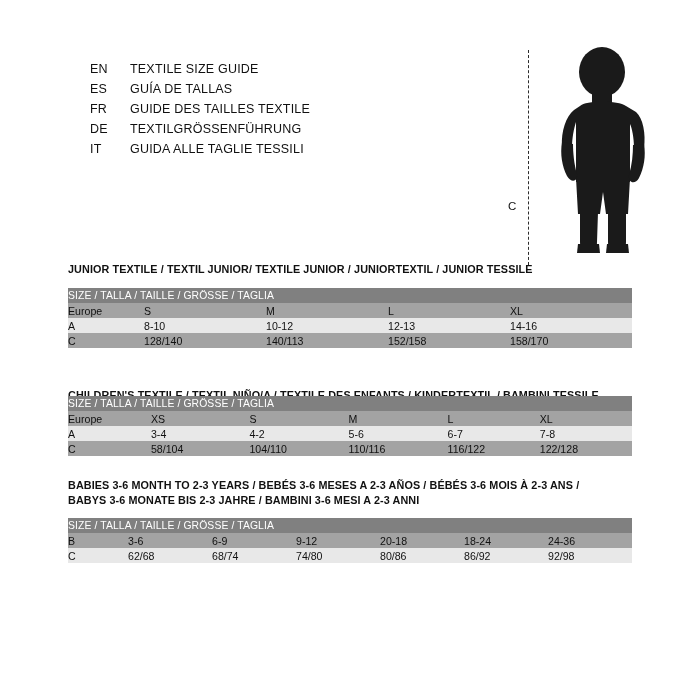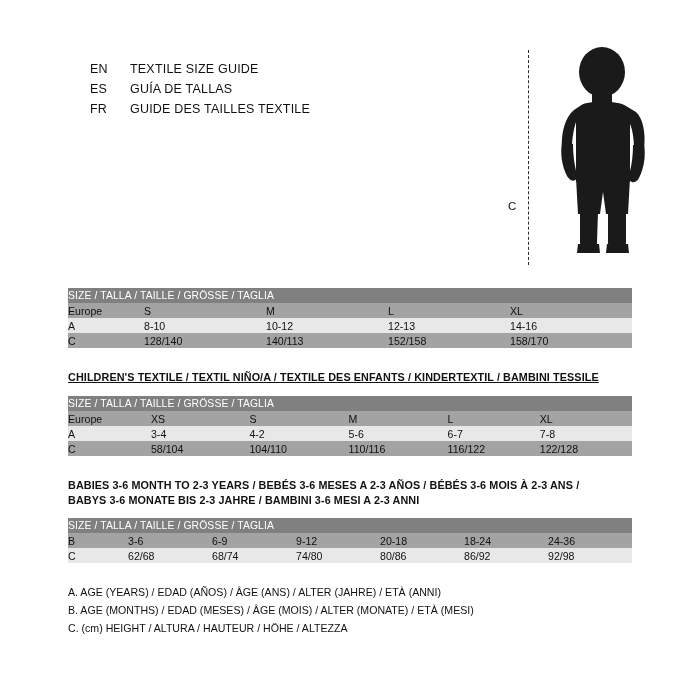--- a/index.html
+++ b/index.html
@@ -148,20 +148,28 @@
       <span class="lang-text">TEXTILE SIZE GUIDE</span>
     </div>
     <div class="lang-row">
       <span class="lang-code">ES</span>
       <span class="lang-text">GUÍA DE TALLAS</span>
     </div>
     <div class="lang-row">
       <span class="lang-code">FR</span>
       <span class="lang-text">GUIDE DES TAILLES TEXTILE</span>
     </div>
+    <div class="lang-row">
+      <span class="lang-code">DE</span>
+      <span class="lang-text">TEXTILGRÖSSENFÜHRUNG</span>
+    </div>
+    <div class="lang-row">
+      <span class="lang-code">IT</span>
+      <span class="lang-text">GUIDA ALLE TAGLIE TESSILI</span>
+    </div>
   </div>
 
   <div class="figure-area">
     <span class="c-label">C</span>
     <div class="dash-line"></div>
     <svg class="figure-svg" width="130" height="215" viewBox="0 0 130 215">
       <g fill="#1a1a1a">
 
         <ellipse cx="62" cy="30" rx="23" ry="25"></ellipse>
 
@@ -178,20 +186,21 @@
         <path d="M40 170 L58 170 L57 200 C57 206, 55 209, 48 209 C42 209, 40 206, 40 200 Z"></path>
 
         <path d="M68 170 L86 170 L86 200 C86 206, 84 209, 77 209 C71 209, 68 206, 68 200 Z"></path>
 
         <path d="M38 202 L59 202 L60 211 L37 211 Z"></path>
         <path d="M67 202 L88 202 L89 211 L66 211 Z"></path>
       </g>
     </svg>
   </div>
 
+  <div class="section-title" style="top:263px;">JUNIOR TEXTILE / TEXTIL JUNIOR/ TEXTILE JUNIOR / JUNIORTEXTIL / JUNIOR TESSILE</div>
 
   <table class="size-table" style="top:288px; width:564px;">
     <colgroup>
       <col style="width:76px">
         <col style="width:122px">
         <col style="width:122px">
         <col style="width:122px">
         <col style="width:122px">
     </colgroup>
     <tbody>
@@ -215,21 +224,21 @@
       <tr class="row-white">
         <td>C</td>
         <td>128/140</td>
         <td>140/113</td>
         <td>152/158</td>
         <td>158/170</td>
       </tr>
     </tbody>
   </table>
 
-  <div class="section-title" style="top:371px;text-decoration:underline;">CHILDREN'S TEXTILE / TEXTIL NIÑO/A / TEXTILE DES ENFANTS / KINDERTEXTIL / BAMBINI TESSILE</div>
+  <div class="section-title" style="top:389px;text-decoration:underline;">CHILDREN'S TEXTILE / TEXTIL NIÑO/A / TEXTILE DES ENFANTS / KINDERTEXTIL / BAMBINI TESSILE</div>
 
   <table class="size-table" style="top:396px; width:564px;">
     <colgroup>
       <col style="width:90px">
         <col style="width:108px">
         <col style="width:108px">
         <col style="width:108px">
         <col style="width:100px">
         <col style="width:100px">
     </colgroup>
@@ -297,19 +306,14 @@
         <td>62/68</td>
         <td>68/74</td>
         <td>74/80</td>
         <td>80/86</td>
         <td>86/92</td>
         <td>92/98</td>
       </tr>
     </tbody>
   </table>
 
-  <div class="legend">
-    <div>A. AGE (YEARS) / EDAD (AÑOS) / ÂGE (ANS) / ALTER (JAHRE) / ETÀ (ANNI)</div>
-    <div>B. AGE (MONTHS) / EDAD (MESES) / ÂGE (MOIS) / ALTER (MONATE) / ETÀ (MESI)</div>
-    <div>C. (cm) HEIGHT / ALTURA / HAUTEUR / HÖHE / ALTEZZA</div>
-  </div>
 
 </div>
 
 </body></html>

